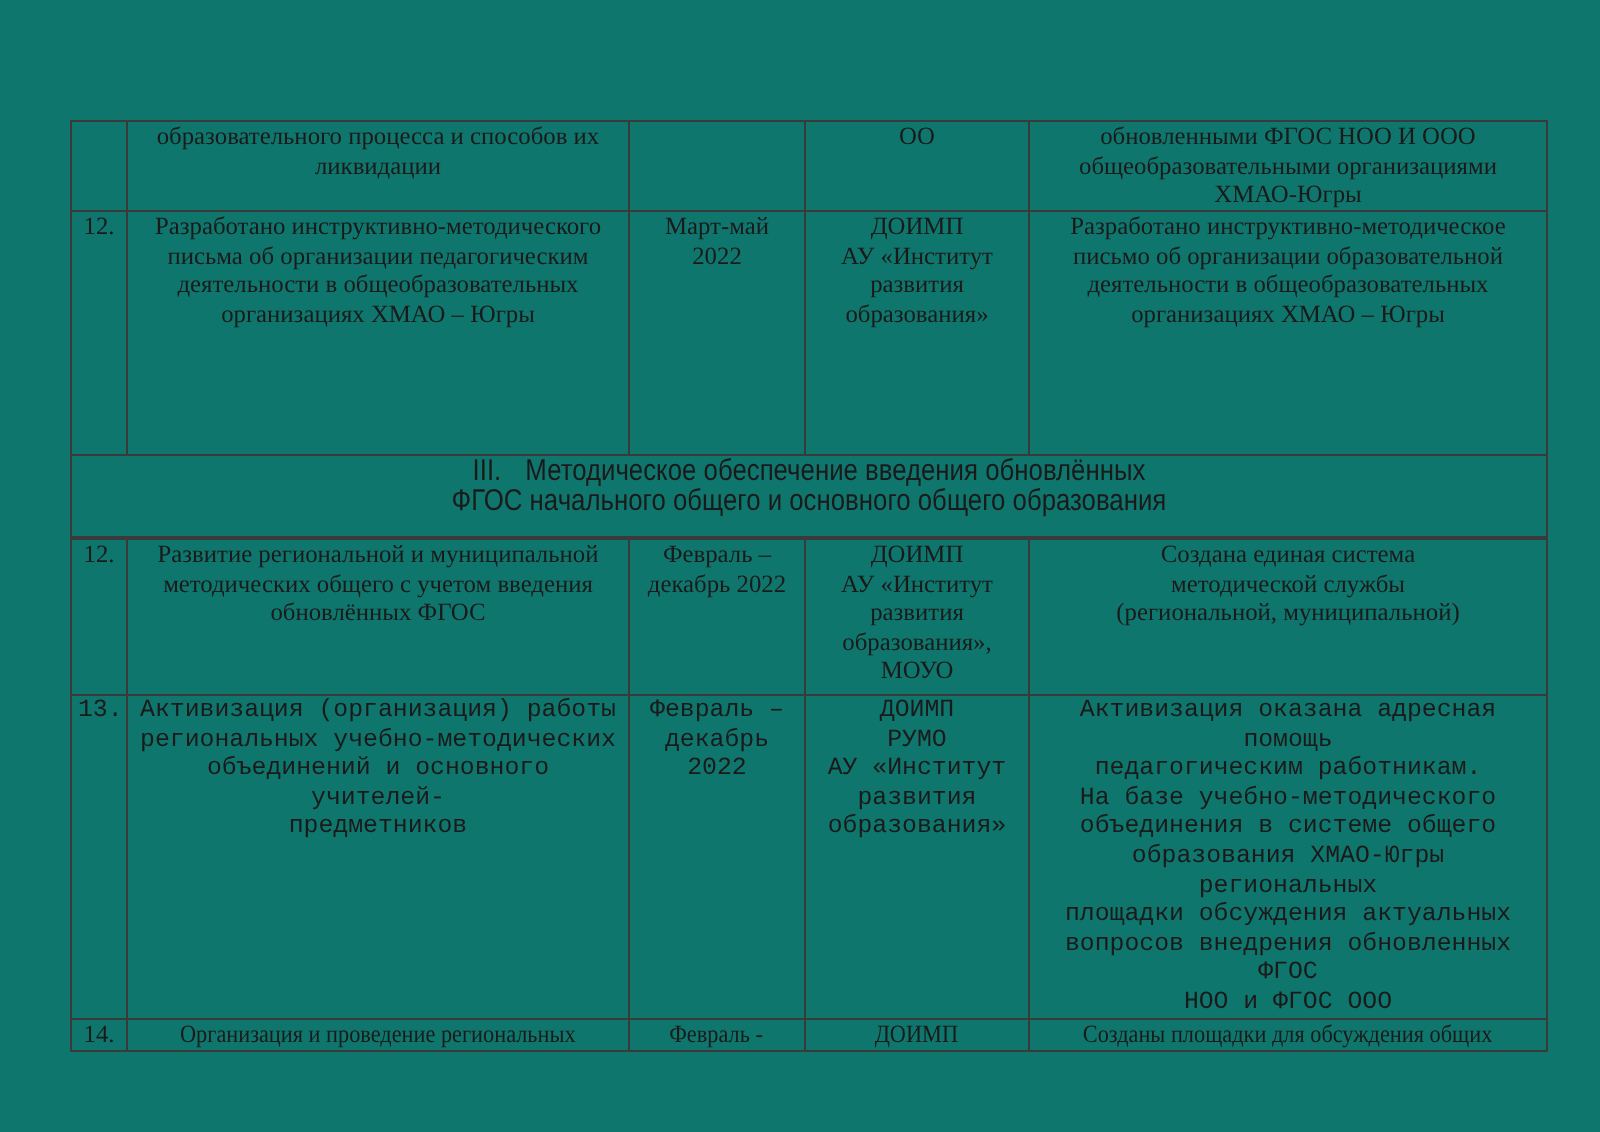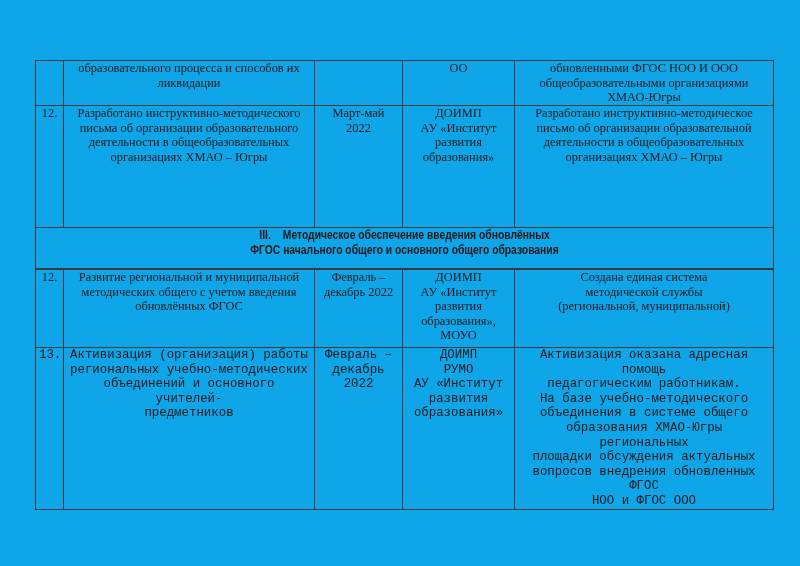--- a/index.html
+++ b/index.html
@@ -12,21 +12,21 @@
       height: 566px;
       position: relative;
       overflow: hidden;
       font-family: "Liberation Serif", "DejaVu Serif", serif;
       color: #1a1a1a;
     }
     .page {
       position: absolute;
       left: 0; top: 0;
       width: 800px; height: 566px;
-      background: #0ea5e9;
+      background: #0f766e;
     }
     table.plan {
       position: absolute;
       left: 35px;
       top: 60px;
       width: 738px;
       border-collapse: collapse;
       table-layout: fixed;
       font-size: 12.4px;
       line-height: 14.6px;
@@ -37,22 +37,22 @@
       text-align: center;
       padding: 0 3px;
       overflow: hidden;
     }
     td.num {
       text-align: left;
       padding-left: 2px;
     }
     td.section {
       font-family: "Liberation Sans Narrow", "Liberation Sans", "DejaVu Sans", sans-serif;
-      font-weight: bold;
-      font-size: 12px;
+      font-weight: normal;
+      font-size: 15px;
       line-height: 15px;
       padding-top: 2px;
       border-top: 2px solid #3a3a3a;
     }
     td.section .sec-line1 {
       display: block;
       transform: scaleX(0.86);
       transform-origin: center;
     }
     td.section .sec-line2 {
@@ -108,21 +108,21 @@
           <span class="line">обновленными ФГОС НОО И ООО</span>
           <span class="line">общеобразовательными организациями</span>
           <span class="line">ХМАО-Югры</span>
         </td>
       </tr>
 
       <tr class="r-12a">
         <td class="num">12.</td>
         <td>
           <span class="line">Разработано инструктивно-методического</span>
-          <span class="line">письма об организации образовательного</span>
+          <span class="line">письма об организации педагогическим</span>
           <span class="line">деятельности в общеобразовательных</span>
           <span class="line">организациях ХМАО – Югры</span>
         </td>
         <td>
           <span class="line">Март-май</span>
           <span class="line">2022</span>
         </td>
         <td>
           <span class="line">ДОИМП</span>
           <span class="line">АУ «Институт</span>
@@ -195,15 +195,30 @@
           <span class="line">педагогическим работникам.</span>
           <span class="line">На базе учебно-методического</span>
           <span class="line">объединения в системе общего</span>
           <span class="line">образования ХМАО-Югры региональных</span>
           <span class="line">площадки обсуждения актуальных</span>
           <span class="line">вопросов внедрения обновленных ФГОС</span>
           <span class="line">НОО и ФГОС ООО</span>
         </td>
       </tr>
 
+      <tr class="r-14">
+        <td class="num">14.</td>
+        <td class="compress">
+          <span>Организация и проведение региональных</span>
+        </td>
+        <td class="compress">
+          <span>Февраль -</span>
+        </td>
+        <td class="compress">
+          <span>ДОИМП</span>
+        </td>
+        <td class="compress">
+          <span>Созданы площадки для обсуждения общих</span>
+        </td>
+      </tr>
     </tbody>
   </table>
 </div>
 
 </body></html>

